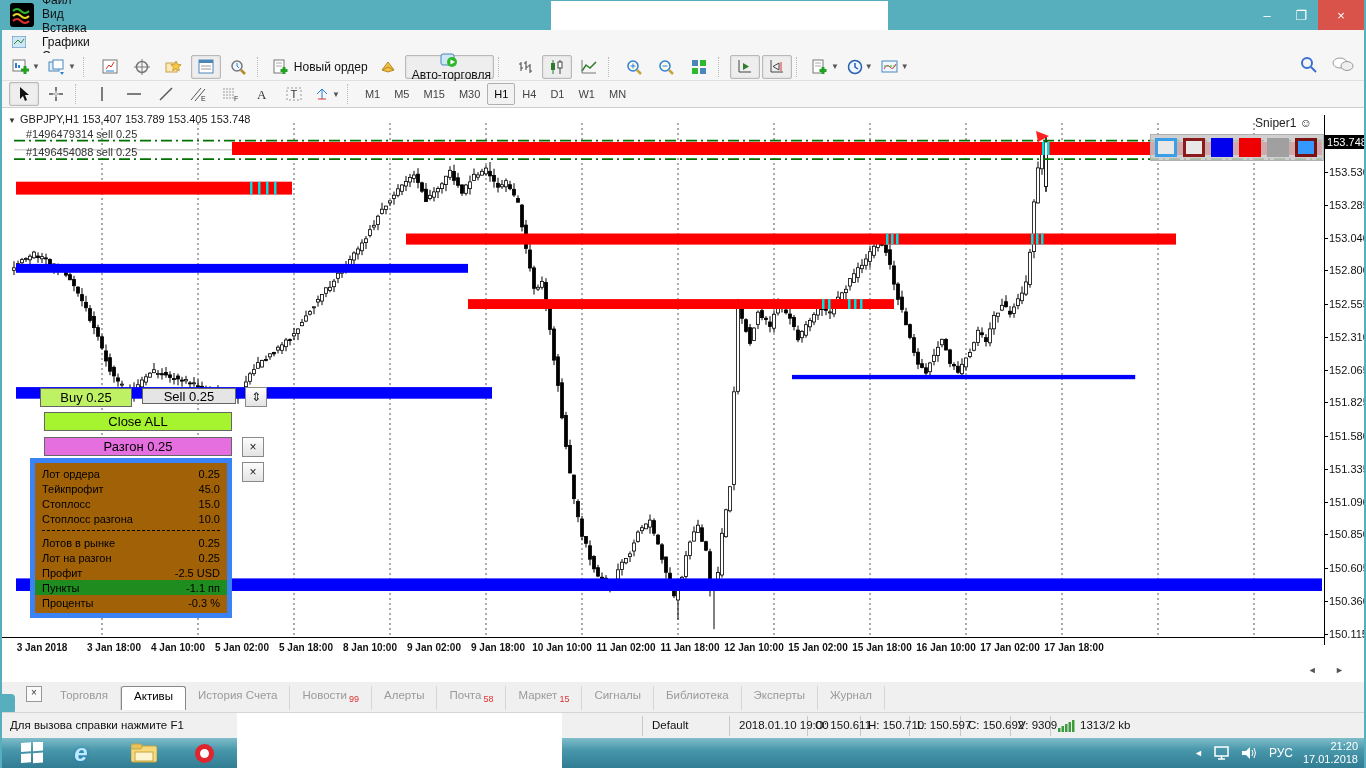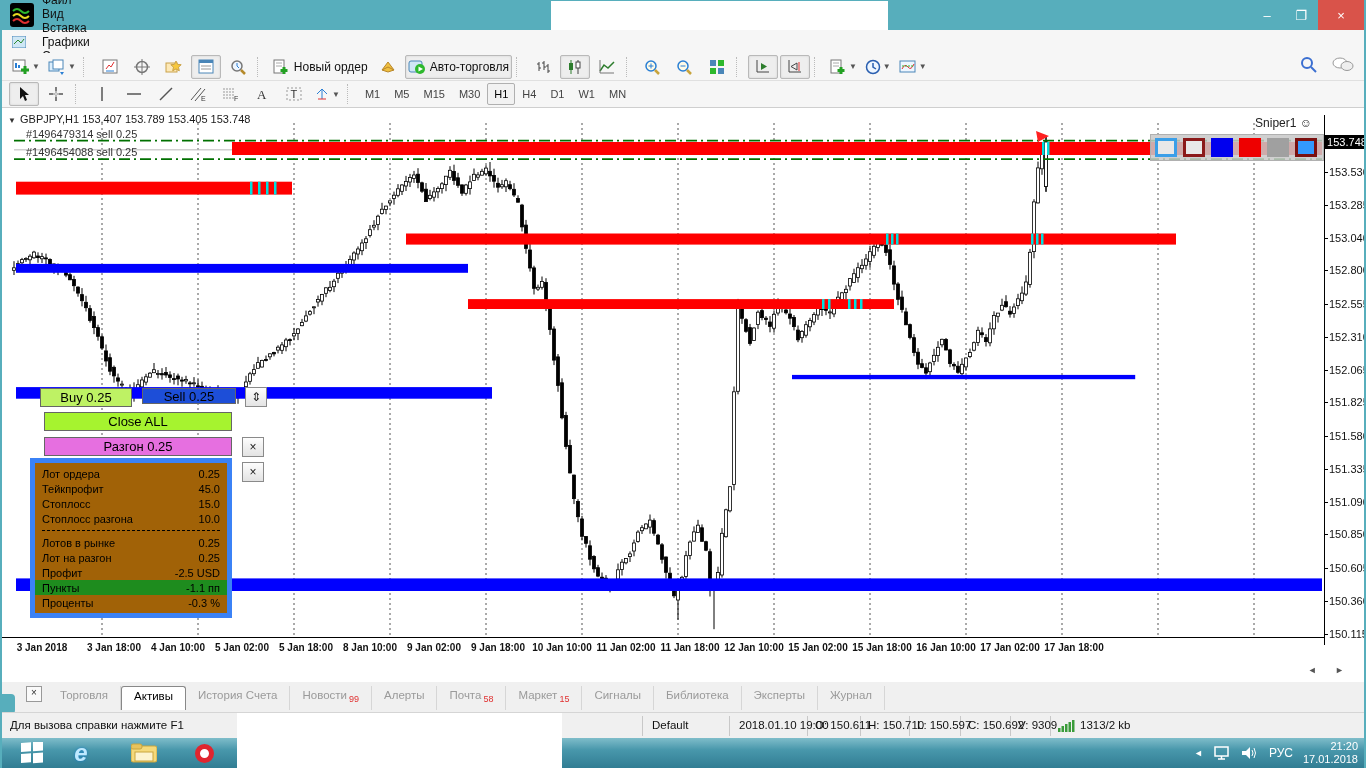--- a/index.html
+++ b/index.html
@@ -11,21 +11,21 @@
   #app-icon{position:absolute;left:8px;top:3px;width:24px;height:24px;background:#000;border-radius:3px;}
   #win-controls{position:absolute;right:0;top:0;height:30px;display:flex;}
   .win-btn{width:34px;height:30px;display:flex;align-items:center;justify-content:center;color:#fff;font-size:13px;}
   .win-btn.close{width:46px;background:#d9534a;}
   #menubar{position:absolute;left:0;top:30px;width:100%;height:23px;background:#f6f6f6;border-bottom:1px solid #dcdcdc;display:flex;align-items:center;font-size:12px;color:#111;}
   .menu-item{padding:0 10px;height:100%;display:flex;align-items:center;}
   #mdi-controls{position:absolute;right:8px;top:33px;display:flex;gap:10px;color:#888;font-size:11px;align-items:center;}
   #toolbar1{position:absolute;left:0;top:53px;width:100%;height:28px;background:#f6f6f6;border-bottom:1px solid #e0e0e0;display:flex;align-items:center;padding-left:6px;box-sizing:border-box;}
   #toolbar2{position:absolute;left:0;top:81px;width:100%;height:27px;background:#f6f6f6;border-bottom:1px solid #cfcfcf;display:flex;align-items:center;padding-left:6px;box-sizing:border-box;}
   .tb-btn{height:22px;min-width:24px;display:flex;align-items:center;justify-content:center;border:1px solid transparent;border-radius:2px;margin:0 1px;padding:0 2px;font-size:12px;color:#333;}
-  .tb-btn.pressed{background:#eee;border-color:#b9b9b9;box-shadow:inset 0 0 2px #ccc;}
+  .tb-btn.pressed{background:#eee;border-color:#b9b9b9;box-shadow:inset 0 0 2px #ccc;flex-direction:column;}
   .tb-btn .lbl{margin-left:4px;font-size:12px;color:#111;white-space:nowrap;}
   .tb-sep{width:7px;height:20px;margin:0 3px;border-left:1px dotted #bbb;}
   .caret{font-size:8px;color:#555;margin-left:2px;}
   .tf-btn{height:20px;padding:0 6px;font-size:11px;color:#444;display:flex;align-items:center;border:1px solid transparent;border-radius:2px;}
   .tf-btn.active{background:#f2f2f2;border-color:#b0b0b0;color:#000;}
   #tb-right{position:absolute;right:10px;top:56px;display:flex;gap:14px;}
   
   #chart-region{position:absolute;left:0;top:108px;width:1366px;height:550px;background:#fff;}
   #chart-svg{position:absolute;left:0;top:7px;}
   #price-axis{position:absolute;left:1322px;top:7px;width:44px;height:530px;border-left:1px solid #000;}
@@ -1006,21 +1006,21 @@
     <div id="swatch-panel">
         <span class="swatch" style="background: rgb(232, 232, 232); border: 3px solid rgb(59, 159, 232);"></span>
         <span class="swatch" style="background: rgb(232, 232, 232); border: 3px solid rgb(139, 26, 26);"></span>
         <span class="swatch" style="background: rgb(0, 0, 238); border: 3px solid rgb(0, 0, 238);"></span>
         <span class="swatch" style="background: rgb(238, 0, 0); border: 3px solid rgb(238, 0, 0);"></span>
         <span class="swatch" style="background: rgb(160, 160, 160); border: 3px solid rgb(160, 160, 160);"></span>
         <span class="swatch" style="background: rgb(51, 153, 255); border: 3px solid rgb(122, 16, 16);"></span>
       </div>
 
     <div class="ea-btn" id="btn-buy" style="left: 38px; top: 280px; width: 92px; height: 19px; background: #bef264;">Buy 0.25</div>
-    <div class="ea-btn" id="btn-sell" style="left: 140px; top: 280px; width: 94px; height: 16px; background: #1d4ed8;">Sell 0.25</div>
+    <div class="ea-btn" id="btn-sell" style="left: 140px; top: 280px; width: 94px; height: 16px; background: #e5e5e5;">Sell 0.25</div>
     <div class="sq-btn" style="left:243px;top:279px;">⇕</div>
     <div class="ea-btn" id="btn-close-all" style="left: 42px; top: 304px; width: 188px; height: 19px; background: rgb(166, 243, 47);">Close ALL</div>
     <div class="ea-btn" id="btn-razgon" style="left: 42px; top: 329px; width: 188px; height: 19px; background: rgb(230, 111, 224);">Разгон 0.25</div>
     <div class="sq-btn" style="left:240px;top:329px;">×</div>
     <div class="sq-btn" style="left:240px;top:354px;">×</div>
     <div id="ea-table">
         <div class="ea-row">
           <span>Лот ордера</span>
           <span>0.25</span>
         </div>

